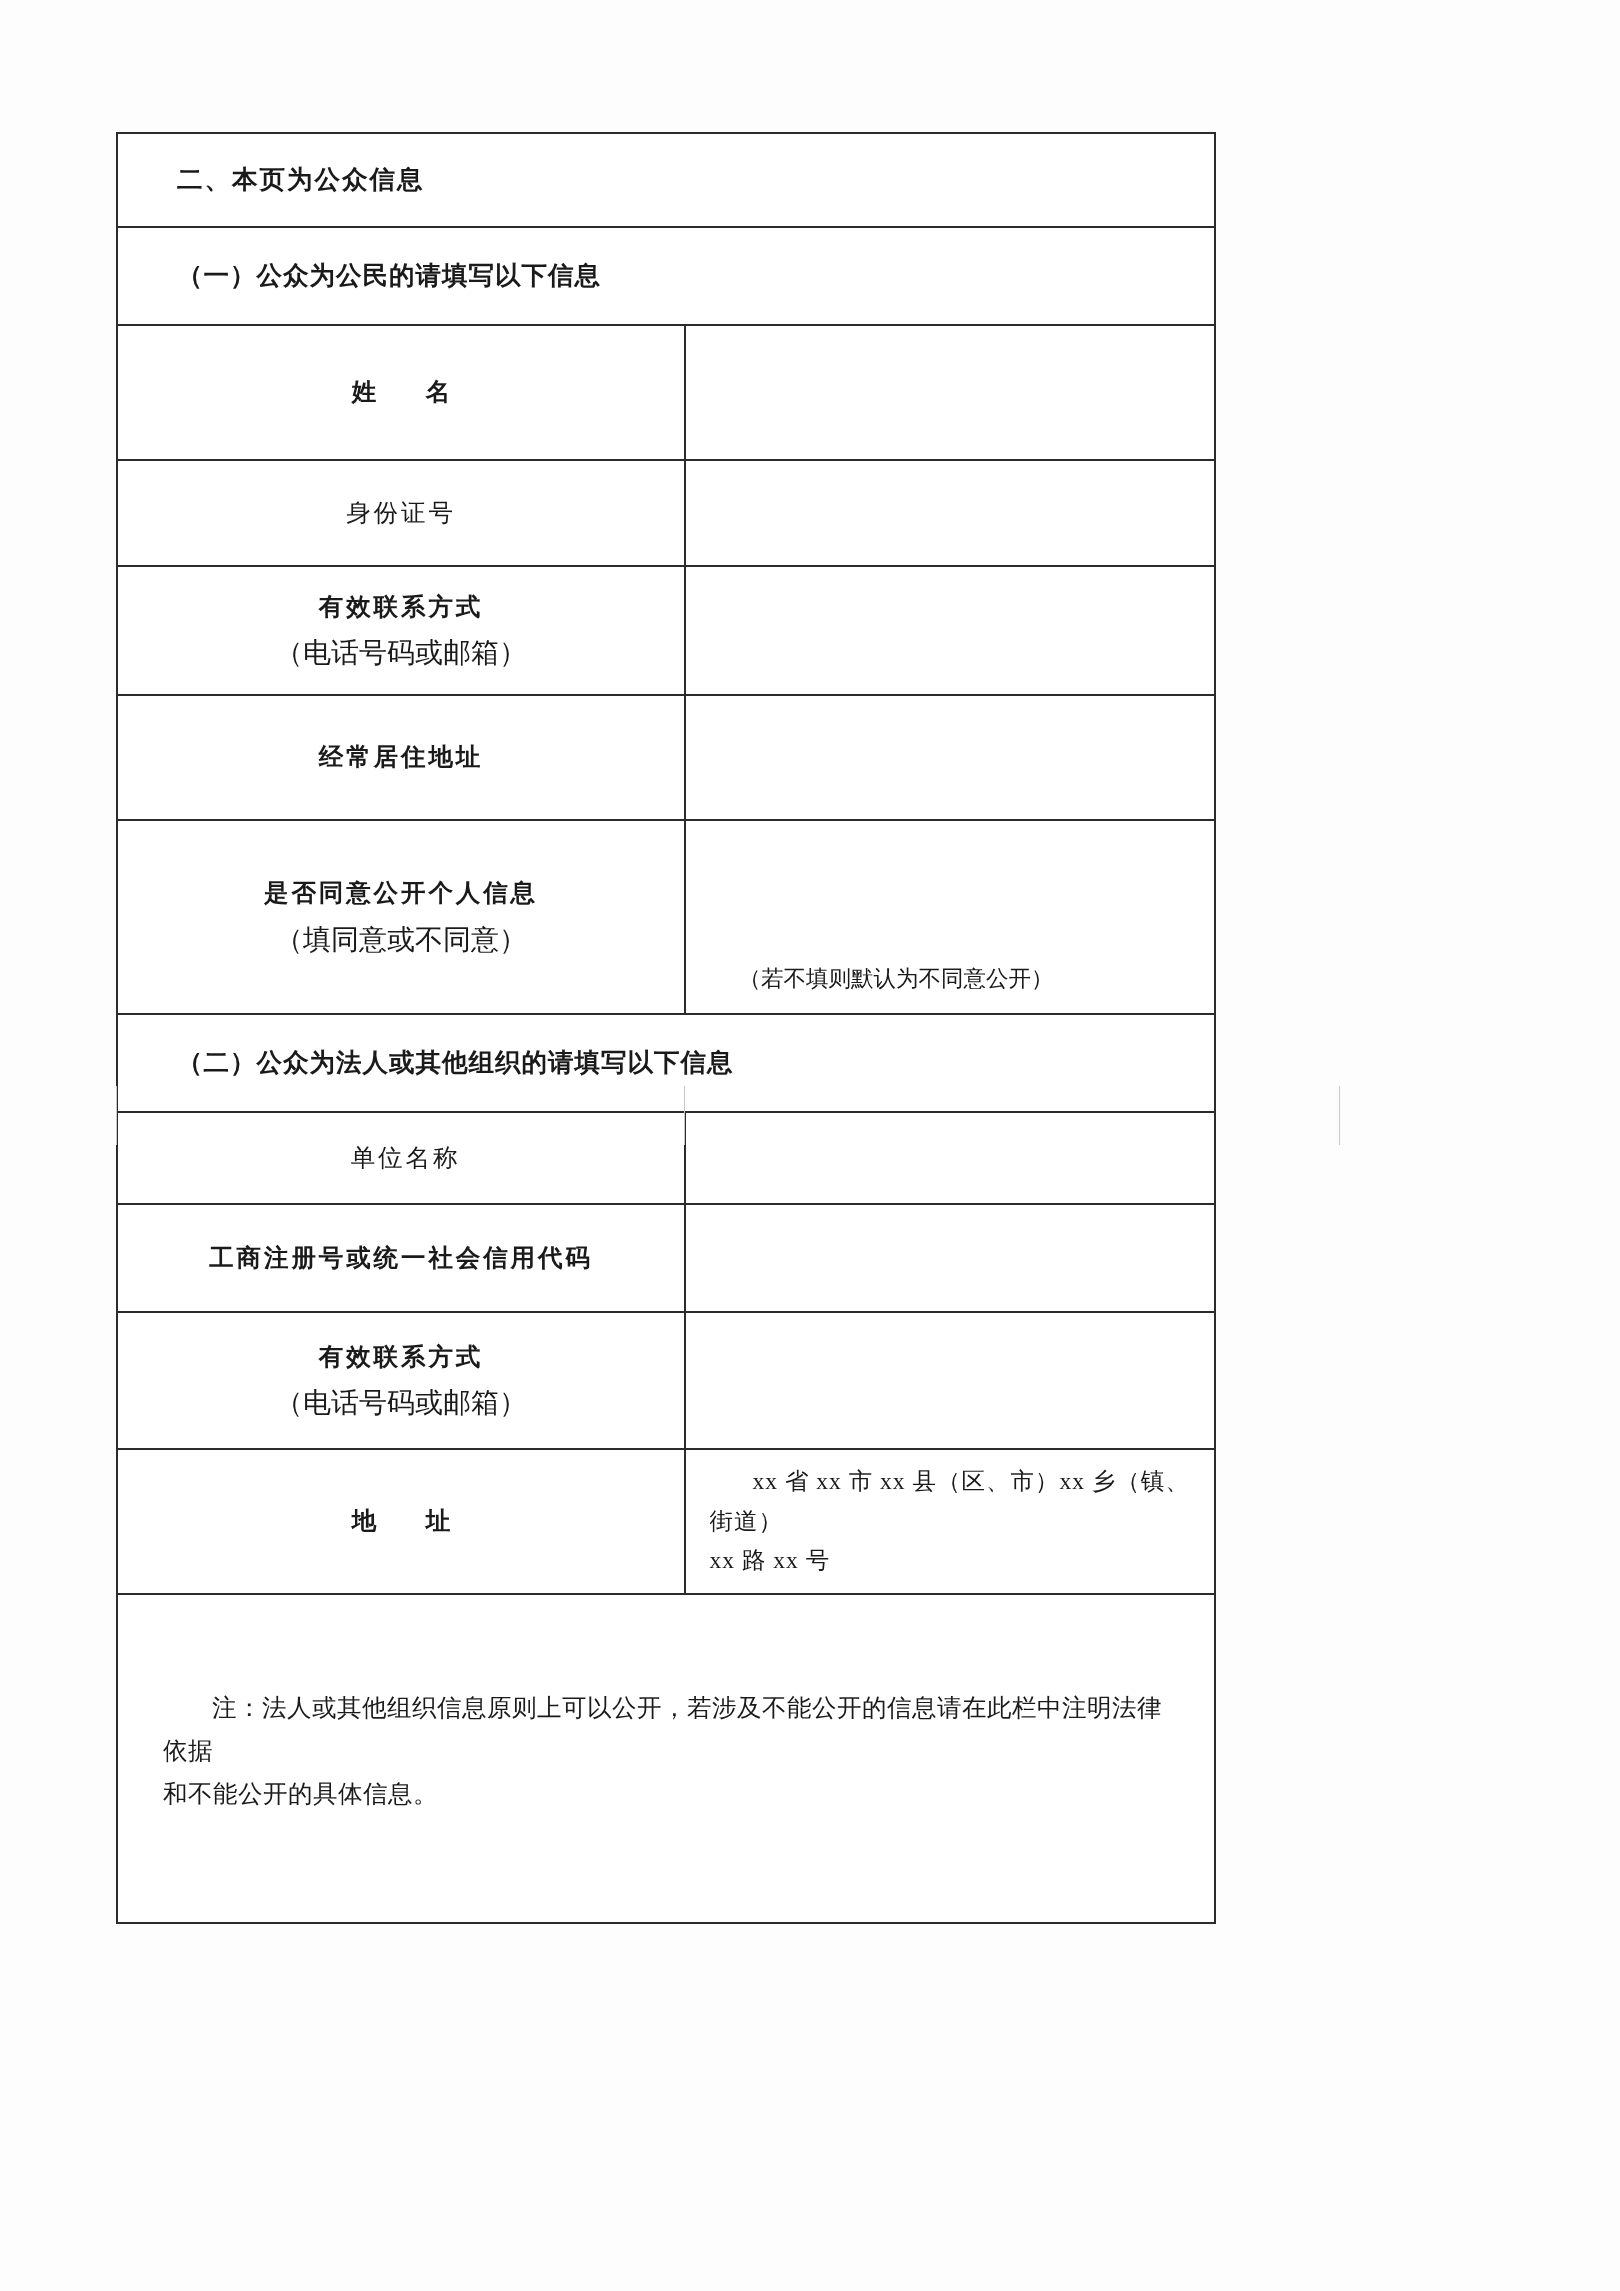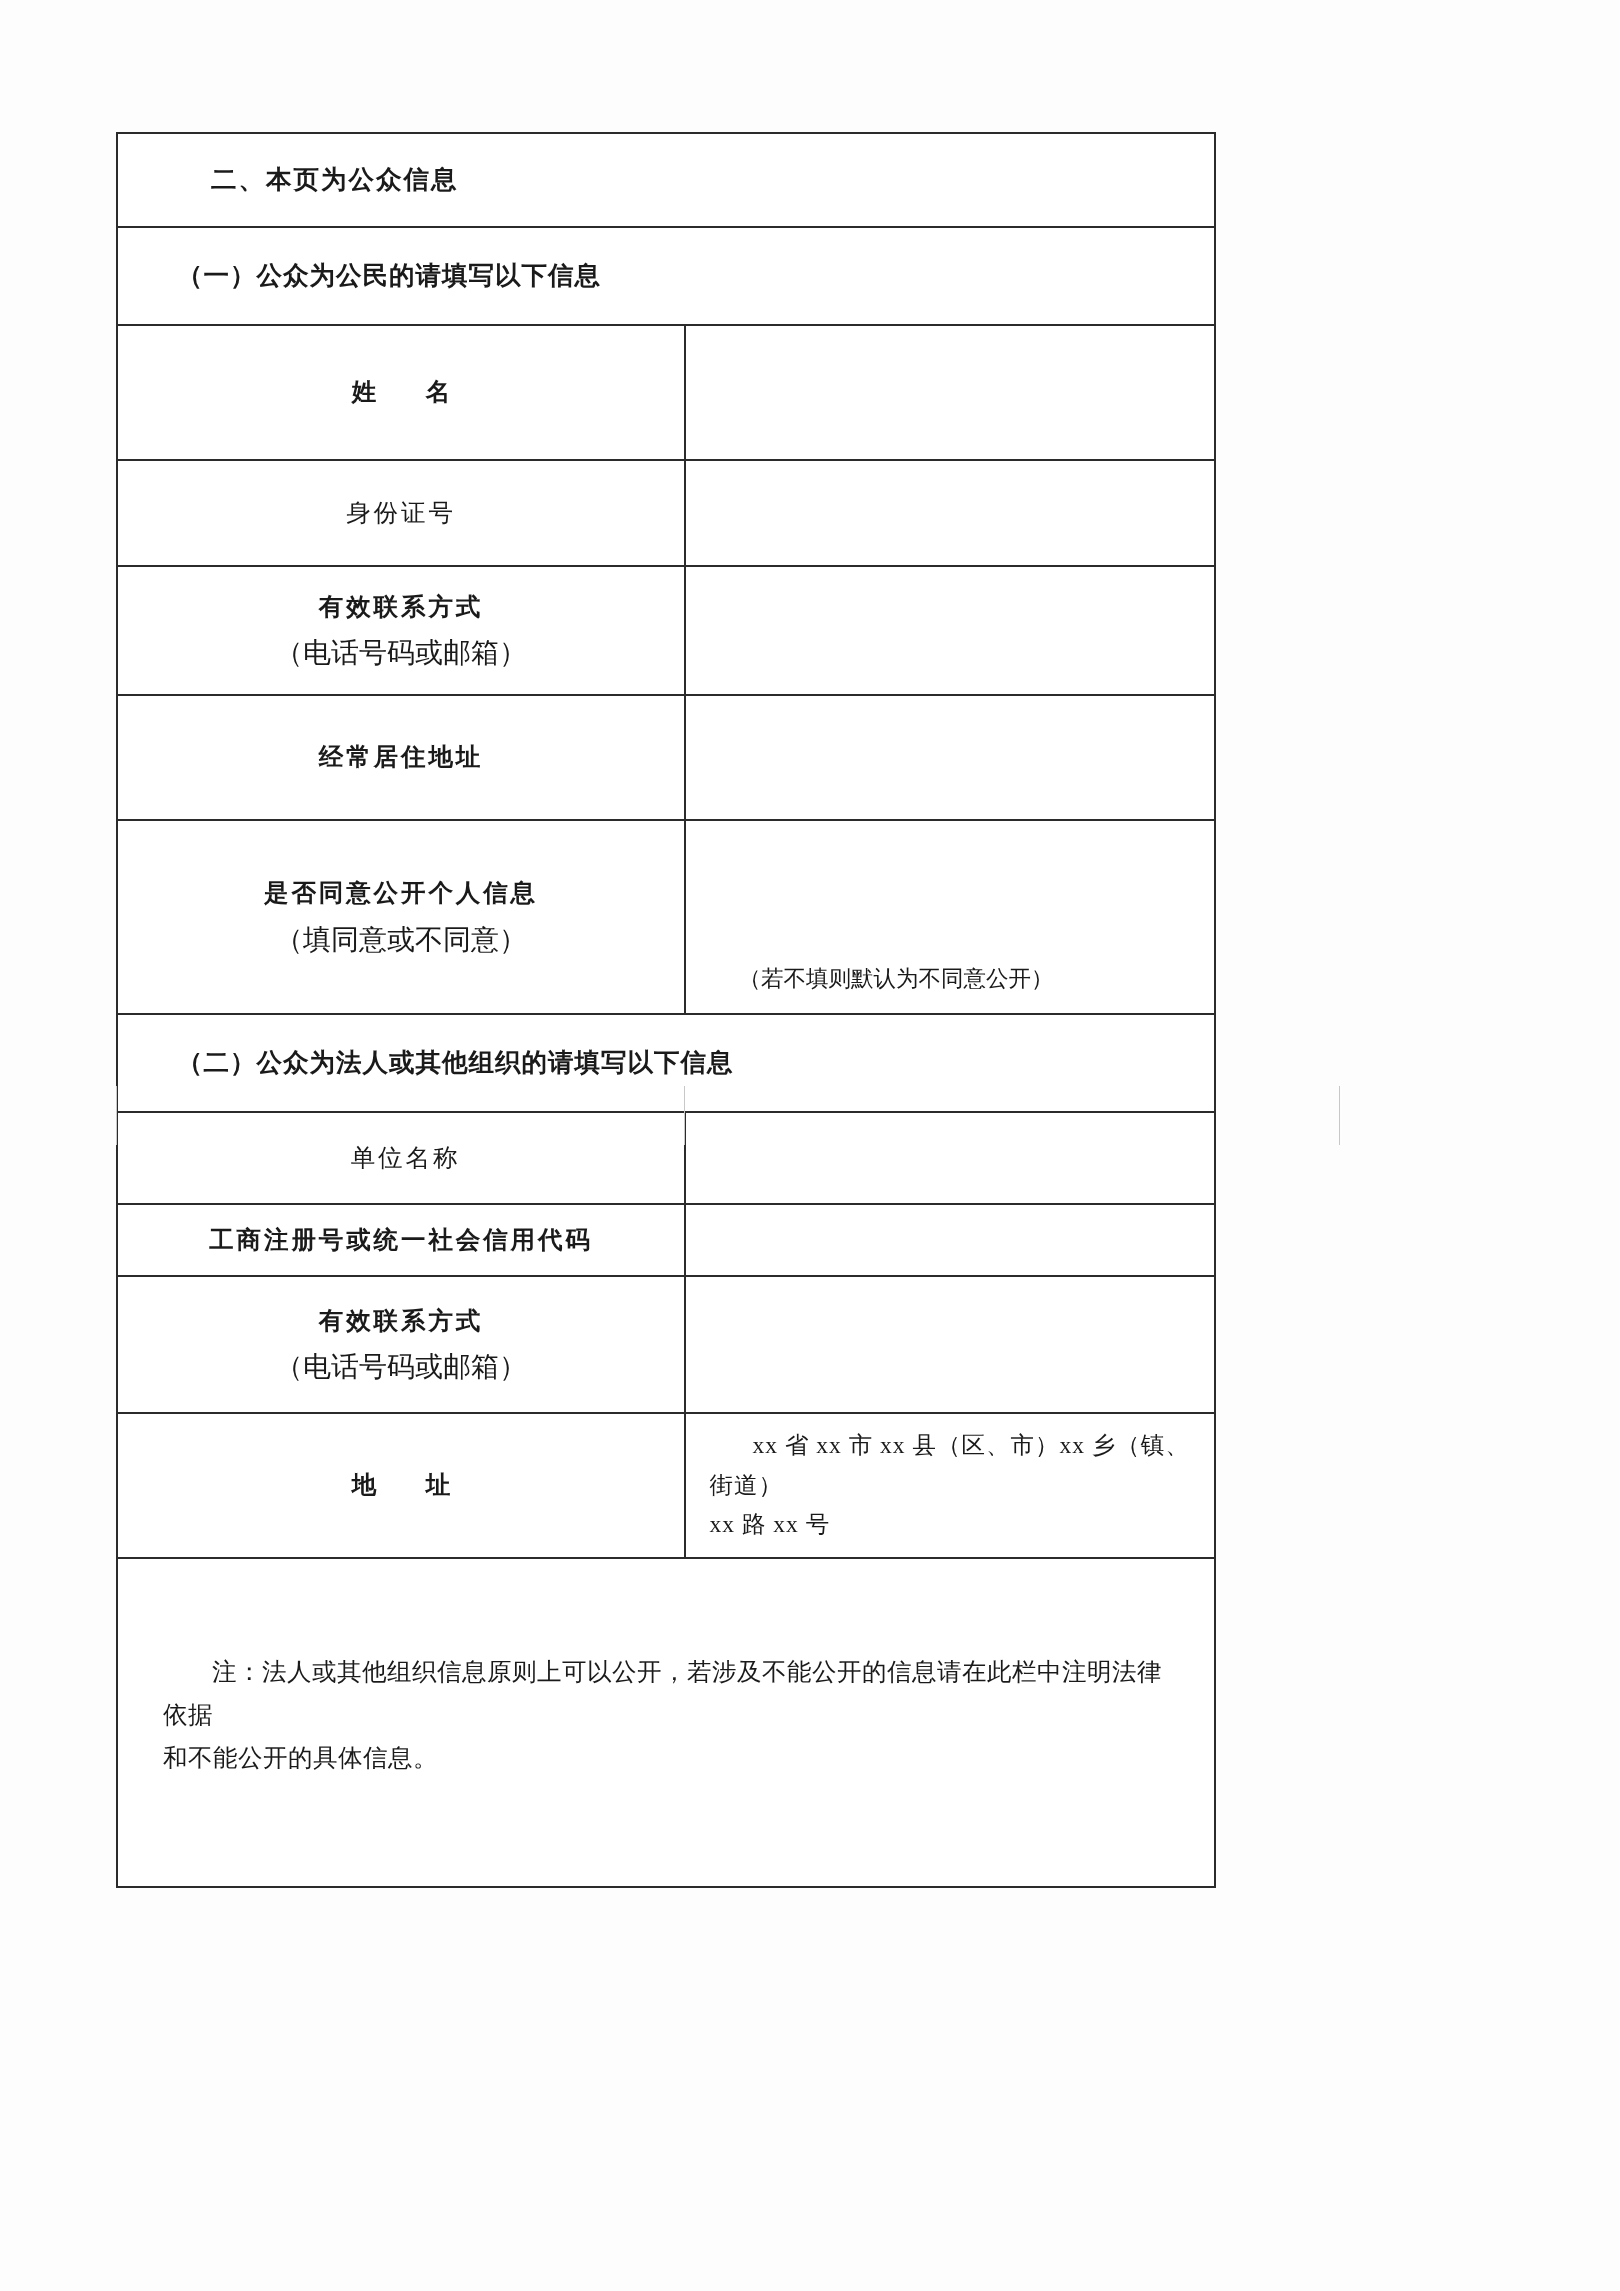--- a/index.html
+++ b/index.html
@@ -109,38 +109,37 @@
   }
   .val-text .indent {
     display: block;
     text-indent: 43px;
   }
 
   .section-title {
     font-size: 25.5px;
     font-weight: bold;
     letter-spacing: 2px;
-    margin-left: 34px;
   }
   .subsection-title {
     font-size: 25.5px;
     font-weight: bold;
     letter-spacing: 1px;
   }
 
   .h-title   { height: 94px; }
   .h-sub     { height: 98px; }
   .h-name    { height: 135px; }
   .h-id      { height: 106px; }
   .h-contact { height: 129px; }
   .h-addr    { height: 125px; }
   .h-consent { height: 194px; }
   .h-sub2    { height: 98px; }
   .h-unit    { height: 92px; }
-  .h-code    { height: 72px; }
+  .h-code    { height: 108px; }
   .h-contact2{ height: 137px; }
   .h-addr2   { height: 145px; }
   .h-note    { height: 327px; }
 
   .note-cell {
     flex: 1 1 auto;
     box-sizing: border-box;
     padding: 92px 45px 0 45px;
     font-size: 24.5px;
     line-height: 1.75;

